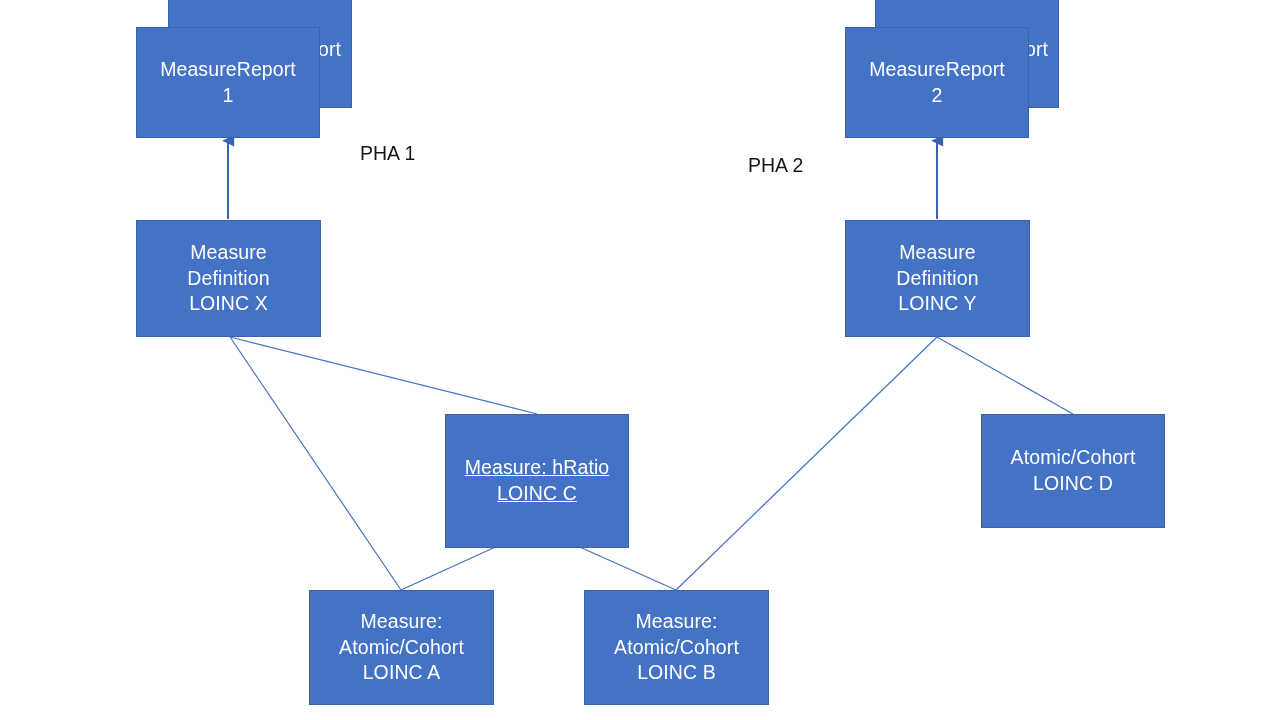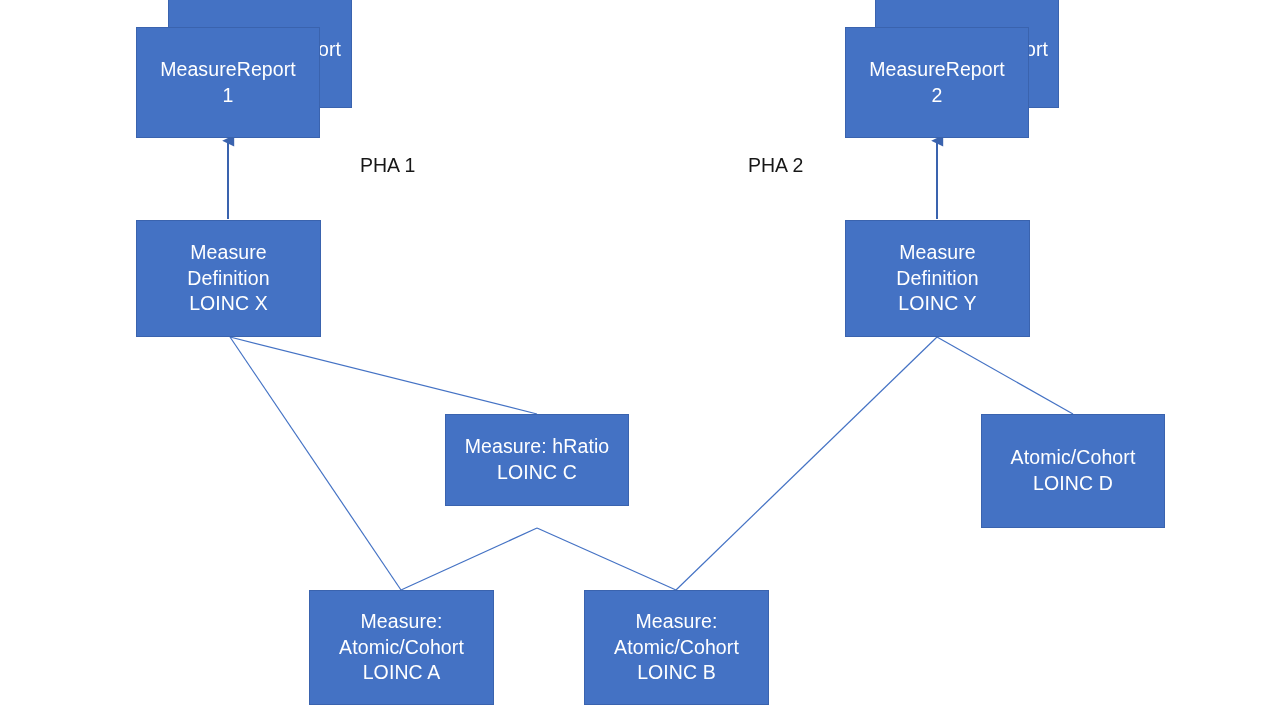--- a/index.html
+++ b/index.html
@@ -93,33 +93,33 @@
   <div class="node back" style="left:168px; top:-8px; width:184px; height:116px;">MeasureReport</div>
 
   <div class="node front" style="left:136px; top:27px; width:184px; height:111px;">MeasureReport
 1</div>
 
   <div class="node back" style="left:875px; top:-8px; width:184px; height:116px;">MeasureReport</div>
 
   <div class="node front" style="left:845px; top:27px; width:184px; height:111px;">MeasureReport
 2</div>
 
-  <div class="label" style="left:360px; top:154px;">PHA 1</div>
+  <div class="label" style="left:360px; top:142px;">PHA 1</div>
 
   <div class="label" style="left:736px; top:154px;margin-left:12px;">PHA 2</div>
 
   <div class="node" style="left:136px; top:220px; width:185px; height:117px;">Measure
 Definition
 LOINC X</div>
 
   <div class="node" style="left:845px; top:220px; width:185px; height:117px;">Measure
 Definition
 LOINC Y</div>
 
-  <div class="node" style="left:445px; top:414px; width:184px; height:92px;">Measure: hRatio
+  <div class="node" style="left:445px; top:414px; width:184px; height:134px;text-decoration:underline;">Measure: hRatio
 LOINC C</div>
 
   <div class="node" style="left:981px; top:414px; width:184px; height:114px;">Atomic/Cohort
 LOINC D</div>
 
   <div class="node" style="left:309px; top:590px; width:185px; height:115px;">Measure:
 Atomic/Cohort
 LOINC A</div>
 
   <div class="node" style="left:584px; top:590px; width:185px; height:115px;">Measure:

